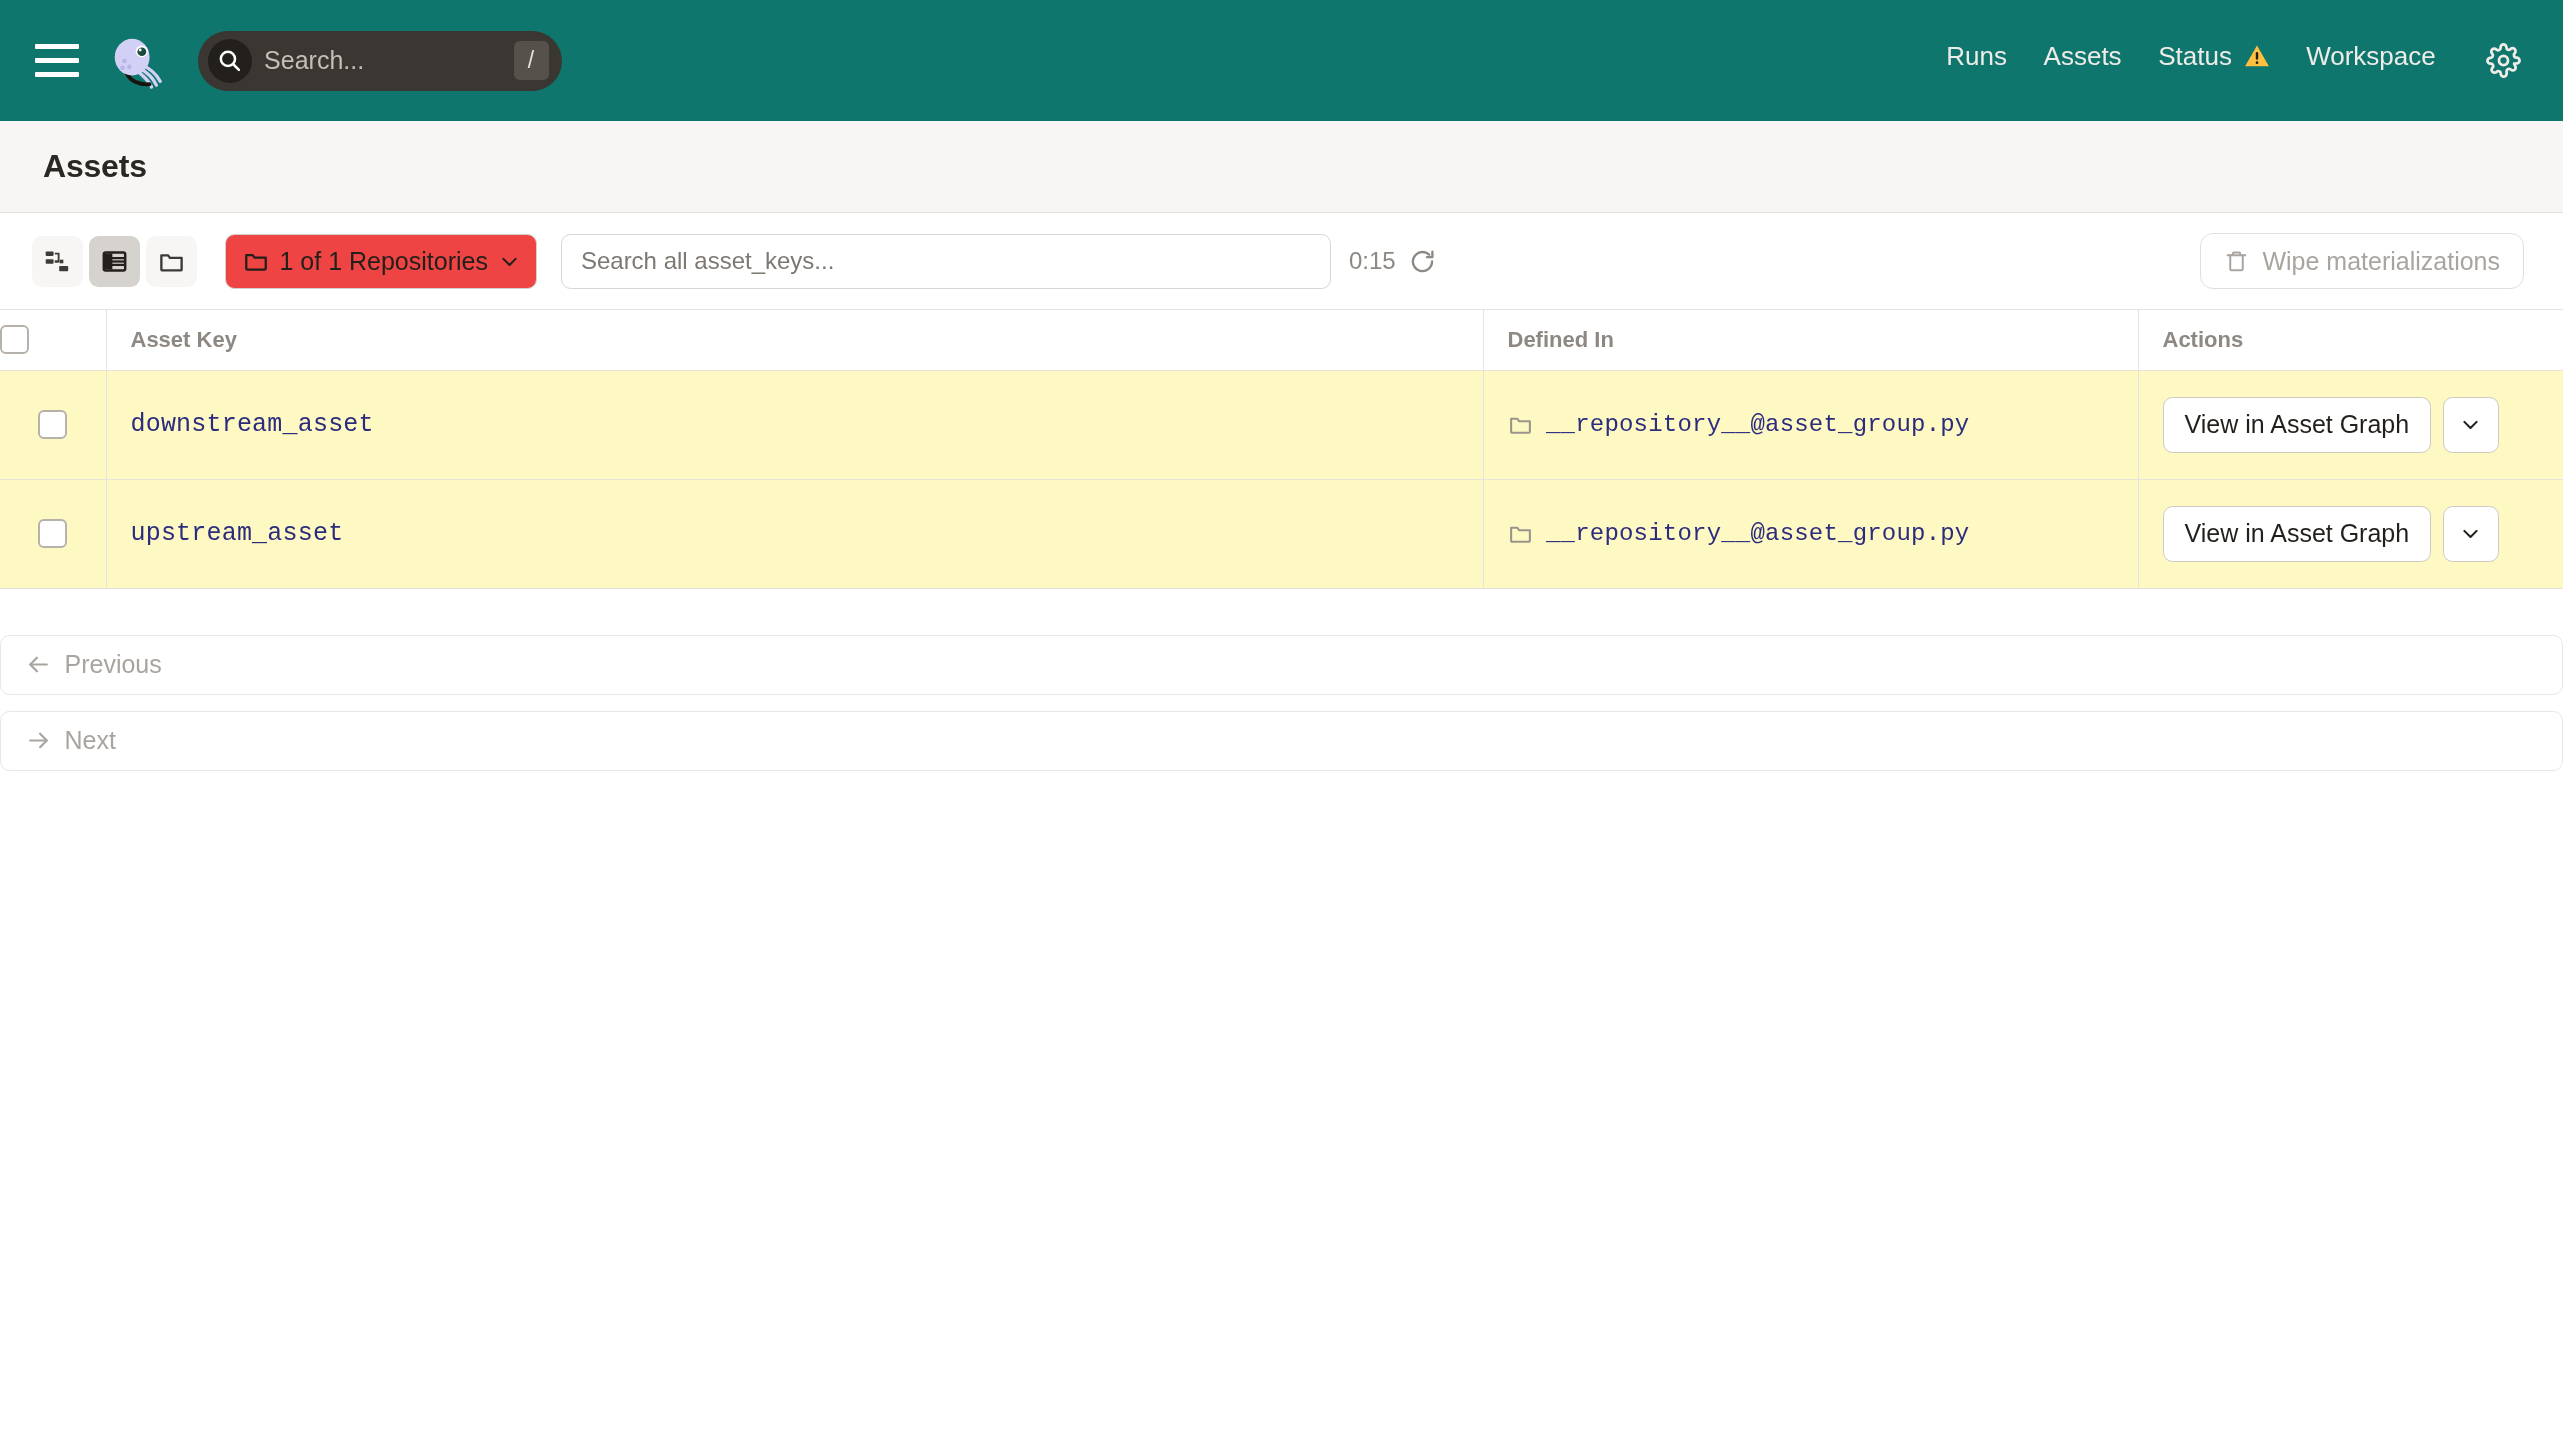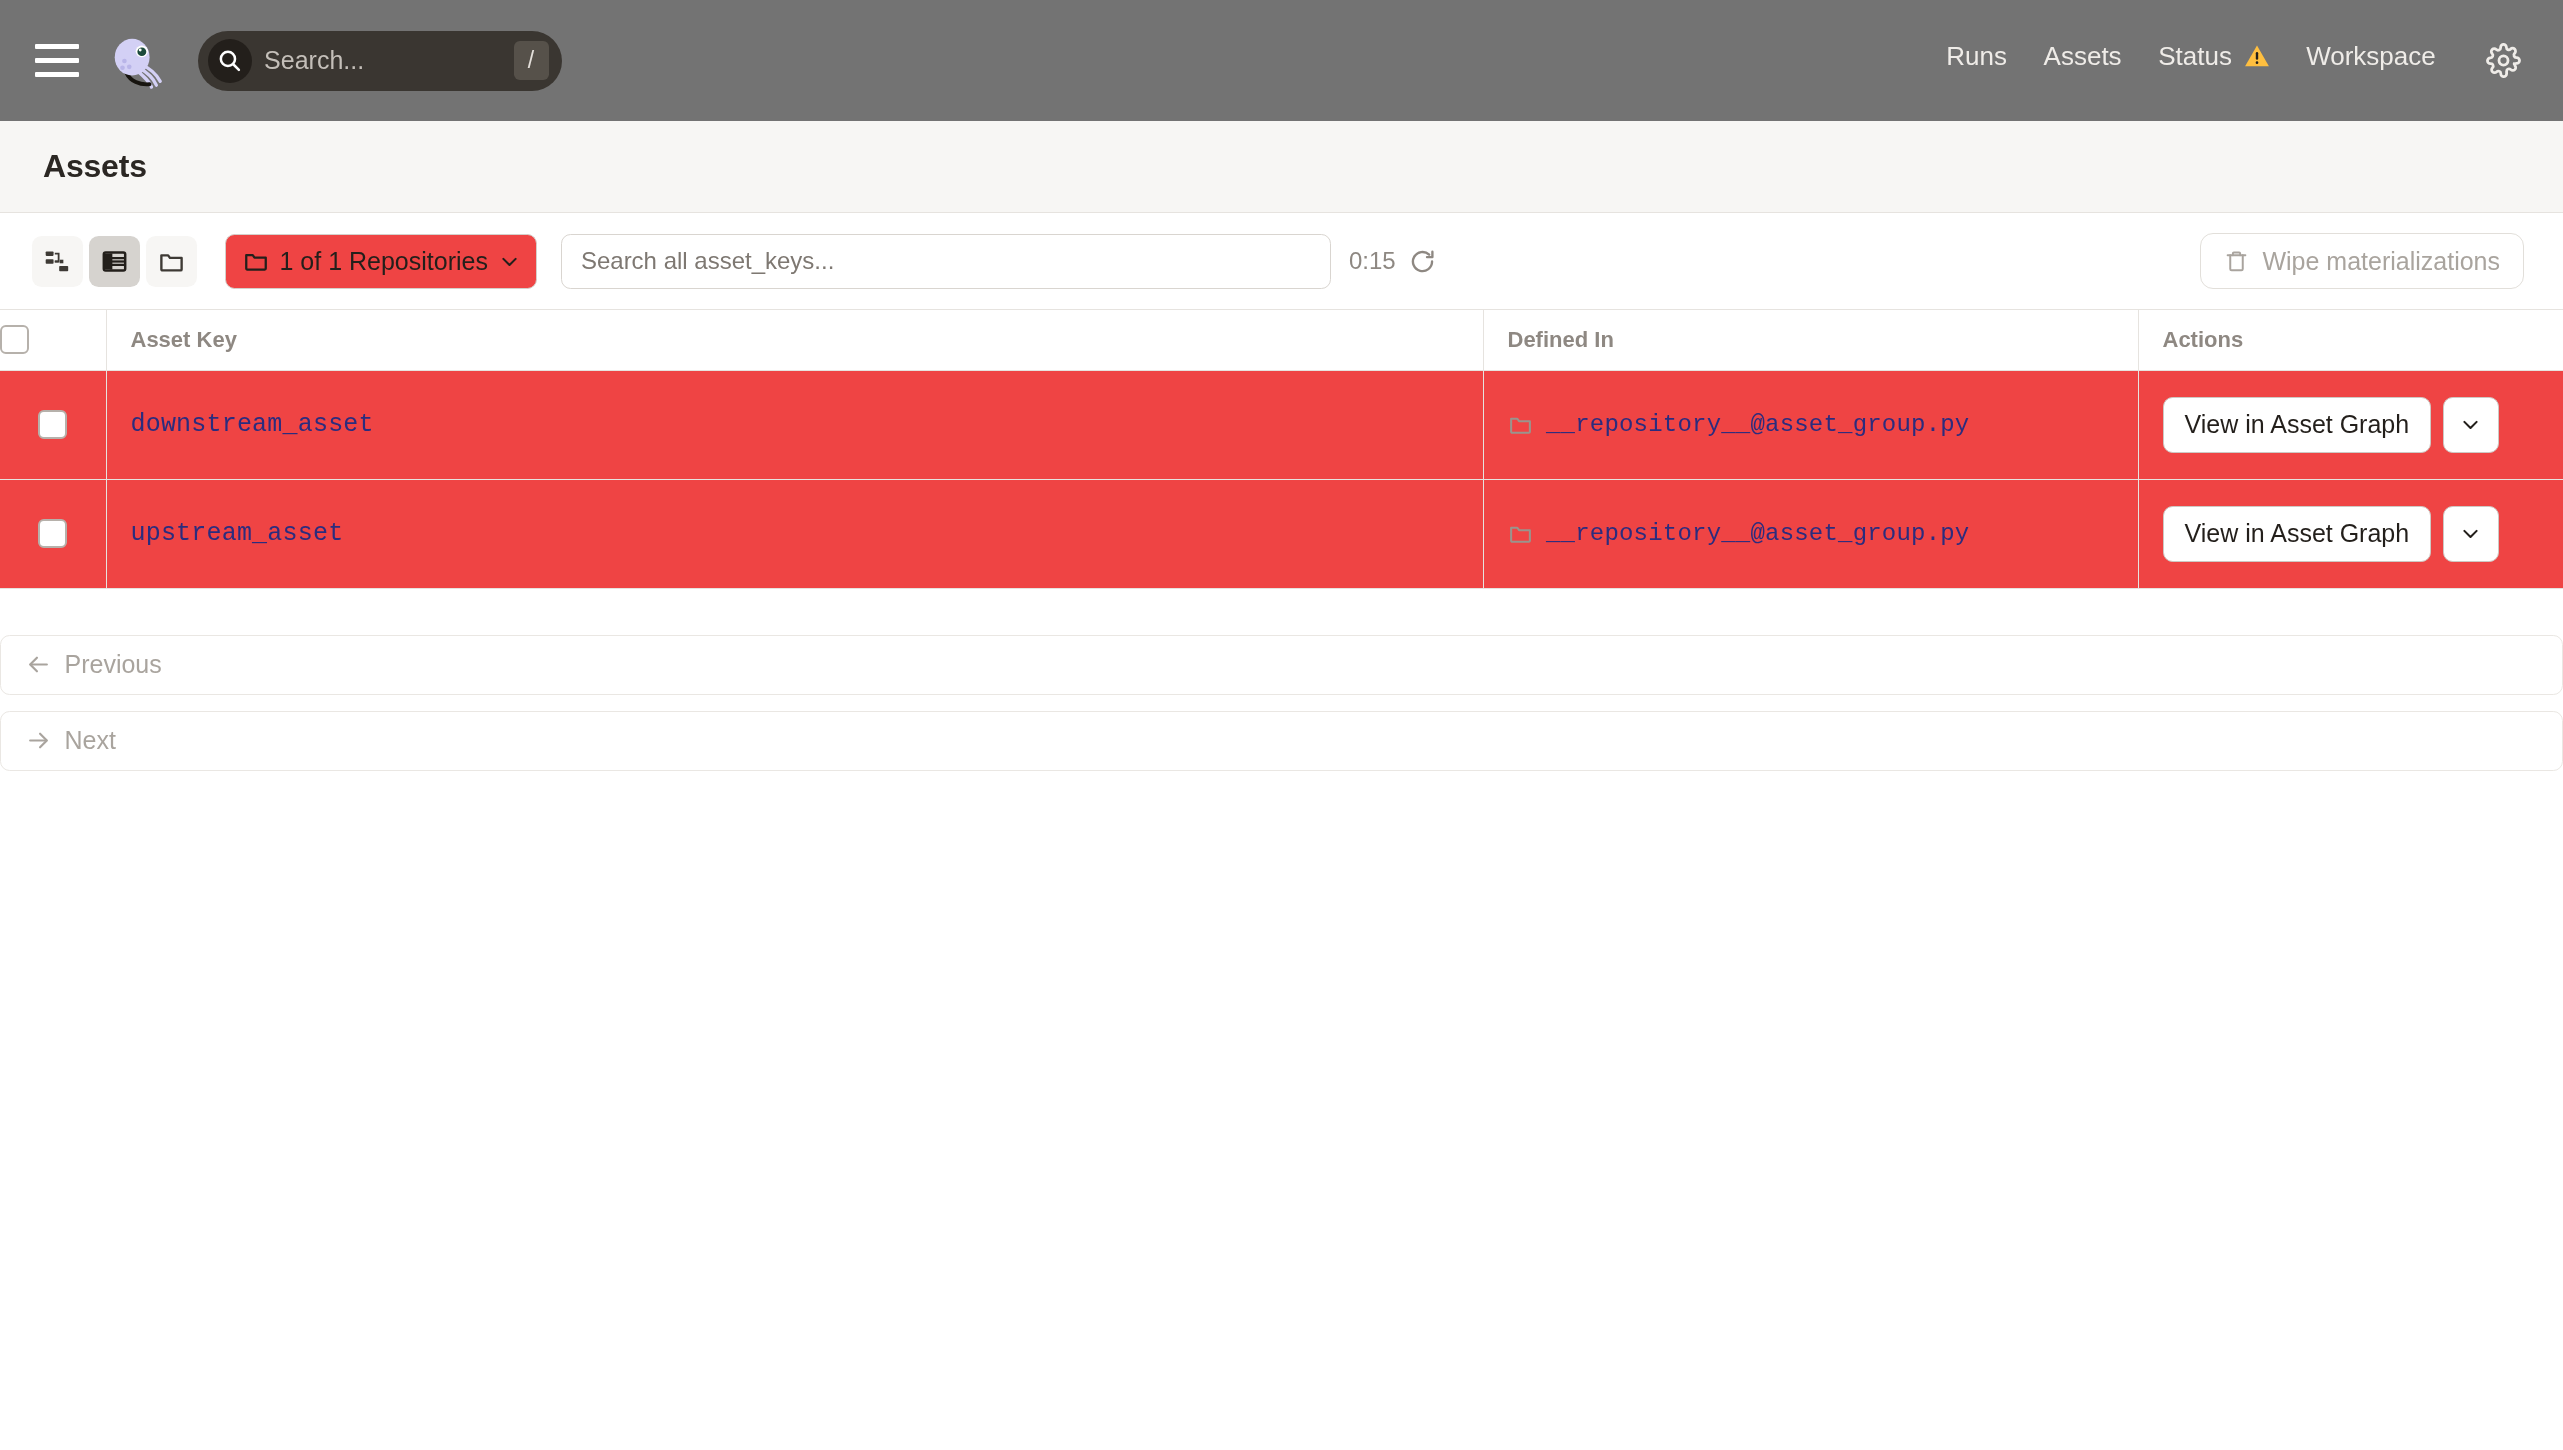--- a/index.html
+++ b/index.html
@@ -9,21 +9,21 @@
     width: 2563px;
     height: 1450px;
     background: #ffffff;
     font-family: "Liberation Sans", sans-serif;
     -webkit-font-smoothing: antialiased;
   }
 
   
   .topnav {
     height: 121px;
-    background: #737373;
+    background: #0f766e;
     display: flex;
     align-items: center;
     padding: 0 40px 0 35px;
   }
 
   .hamburger {
     width: 44px;
     height: 33px;
     display: flex;
     flex-direction: column;
@@ -229,21 +229,21 @@
   .th-row th {
     text-align: left;
     font-weight: bold;
     font-size: 22px;
     color: #8E8882;
     padding-left: 24px;
   }
   .th-row th.cell-div { border-left: 1px solid #E6E3DF; }
   .th-row th.checkcell { padding-left: 0; }
 
-  .data-row { height: 109px; background: #ef4444; }
+  .data-row { height: 109px; background: #fef9c3; }
   .data-row td { padding-left: 24px; }
   .data-row td.cell-div { border-left: 1px solid #E6E3DF; }
   .data-row td.checkcell { padding-left: 0; text-align: center; }
 
   .checkbox {
     width: 29px;
     height: 29px;
     border: 2.9px solid #B6B1AB;
     border-radius: 5.8px;
     background: #fff;

